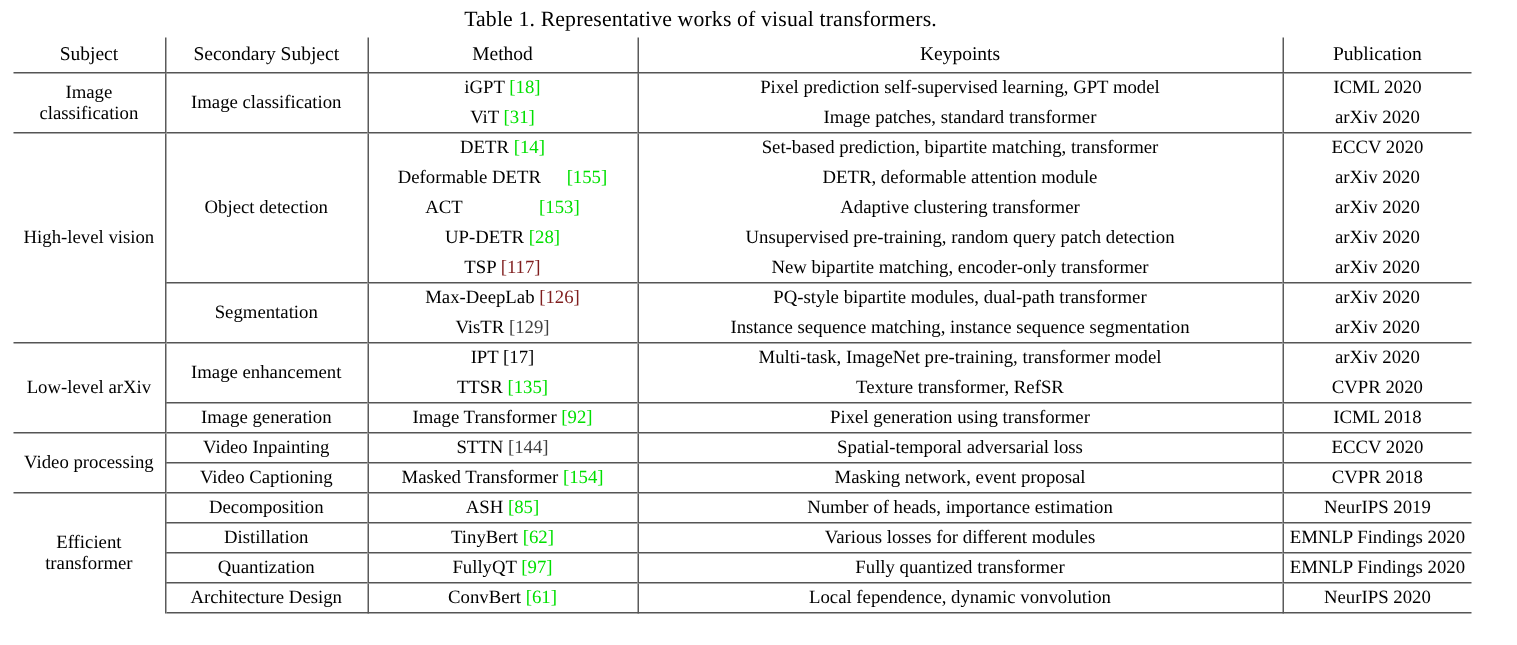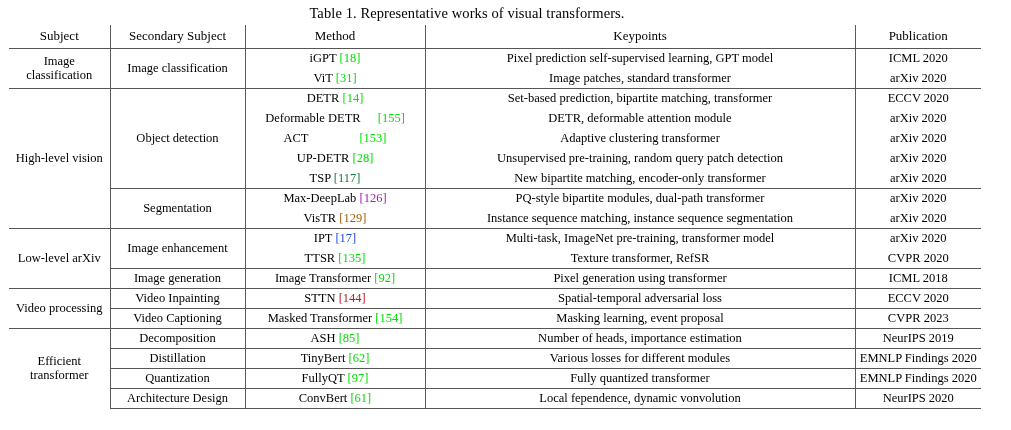--- a/index.html
+++ b/index.html
@@ -140,65 +140,65 @@
             <td class="nowrapcell">ACT <span class="cite" style="color: rgb(0, 224, 0); margin-left: 48px;">[153]</span></td>
             <td class="nowrapcell">Adaptive clustering transformer</td>
             <td class="nowrapcell">arXiv 2020</td>
           </tr>
           <tr>
             <td class="nowrapcell">UP-DETR <span class="cite" style="color: rgb(0, 224, 0);">[28]</span></td>
             <td class="nowrapcell">Unsupervised pre-training, random query patch detection</td>
             <td class="nowrapcell">arXiv 2020</td>
           </tr>
           <tr>
-            <td class="nowrapcell">TSP <span class="cite" style="color: #15803d;">[117]</span></td>
+            <td class="nowrapcell">TSP <span class="cite" style="color: #7f1d1d;">[117]</span></td>
             <td class="nowrapcell">New bipartite matching, encoder-only transformer</td>
             <td class="nowrapcell">arXiv 2020</td>
           </tr>
           <tr class="grp-sep-sub">
             <td rowspan="2" class="sep-line">Segmentation</td>
-            <td class="nowrapcell sep-line">Max-DeepLab <span class="cite" style="color: #a21caf;">[126]</span></td>
+            <td class="nowrapcell sep-line">Max-DeepLab <span class="cite" style="color: #7f1d1d;">[126]</span></td>
             <td class="nowrapcell sep-line">PQ-style bipartite modules, dual-path transformer</td>
             <td class="nowrapcell sep-line">arXiv 2020</td>
           </tr>
           <tr>
-            <td class="nowrapcell">VisTR <span class="cite" style="color: #a16207; text-align: center;">[129]</span></td>
+            <td class="nowrapcell">VisTR <span class="cite" style="color: #404040; text-align: center;">[129]</span></td>
             <td class="nowrapcell">Instance sequence matching, instance sequence segmentation</td>
             <td class="nowrapcell">arXiv 2020</td>
           </tr>
           <tr class="grp-sep-full">
             <td rowspan="3" class="subjcell">Low-level arXiv</td>
             <td rowspan="2">Image enhancement</td>
-            <td class="nowrapcell">IPT <span class="cite" style="color: #1d4ed8;">[17]</span></td>
+            <td class="nowrapcell">IPT <span class="cite" style="color: #000000;">[17]</span></td>
             <td class="nowrapcell">Multi-task, ImageNet pre-training, transformer model</td>
             <td class="nowrapcell">arXiv 2020</td>
           </tr>
           <tr>
             <td class="nowrapcell">TTSR <span class="cite" style="color: rgb(0, 224, 0);">[135]</span></td>
             <td class="nowrapcell">Texture transformer, RefSR</td>
             <td class="nowrapcell">CVPR 2020</td>
           </tr>
           <tr class="grp-sep-sub">
             <td rowspan="1" class="sep-line">Image generation</td>
             <td class="nowrapcell sep-line">Image Transformer <span class="cite" style="color: rgb(0, 224, 0);">[92]</span></td>
             <td class="nowrapcell sep-line">Pixel generation using transformer</td>
             <td class="nowrapcell sep-line">ICML 2018</td>
           </tr>
           <tr class="grp-sep-full">
             <td rowspan="2" class="subjcell">Video processing</td>
             <td rowspan="1">Video Inpainting</td>
-            <td class="nowrapcell">STTN <span class="cite" style="color: #b91c1c;">[144]</span></td>
+            <td class="nowrapcell">STTN <span class="cite" style="color: #404040;">[144]</span></td>
             <td class="nowrapcell">Spatial-temporal adversarial loss</td>
             <td class="nowrapcell">ECCV 2020</td>
           </tr>
           <tr class="grp-sep-sub">
             <td rowspan="1" class="sep-line">Video Captioning</td>
             <td class="nowrapcell sep-line">Masked Transformer <span class="cite" style="color: rgb(0, 224, 0);">[154]</span></td>
-            <td class="nowrapcell sep-line">Masking learning, event proposal</td>
-            <td class="nowrapcell sep-line">CVPR 2023</td>
+            <td class="nowrapcell sep-line">Masking network, event proposal</td>
+            <td class="nowrapcell sep-line">CVPR 2018</td>
           </tr>
           <tr class="grp-sep-full">
             <td rowspan="4" class="subjcell">Efficient transformer</td>
             <td rowspan="1">Decomposition</td>
             <td class="nowrapcell">ASH <span class="cite" style="color: rgb(0, 224, 0);">[85]</span></td>
             <td class="nowrapcell">Number of heads, importance estimation</td>
             <td class="nowrapcell">NeurIPS 2019</td>
           </tr>
           <tr class="grp-sep-sub">
             <td rowspan="1" class="sep-line">Distillation</td>

